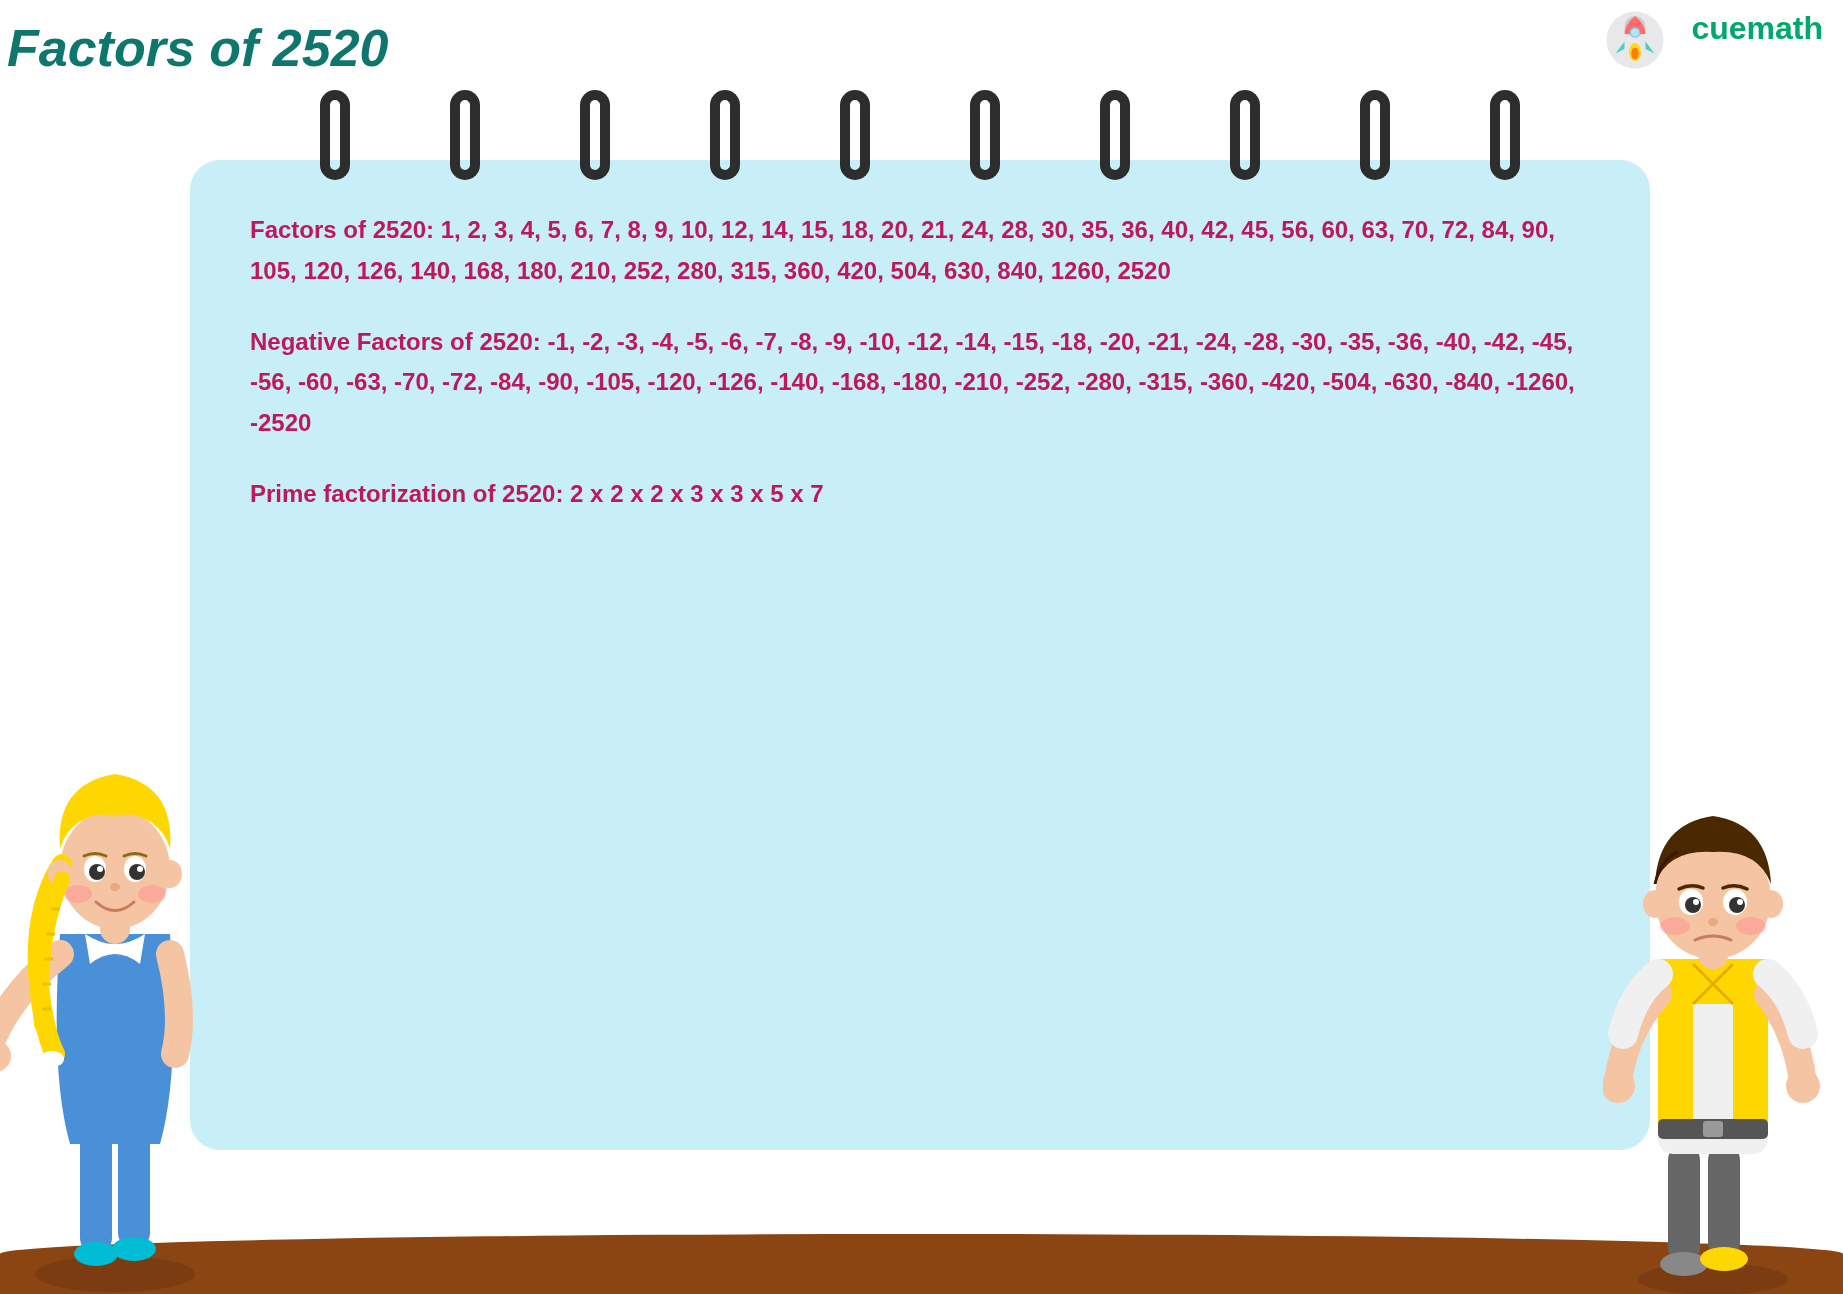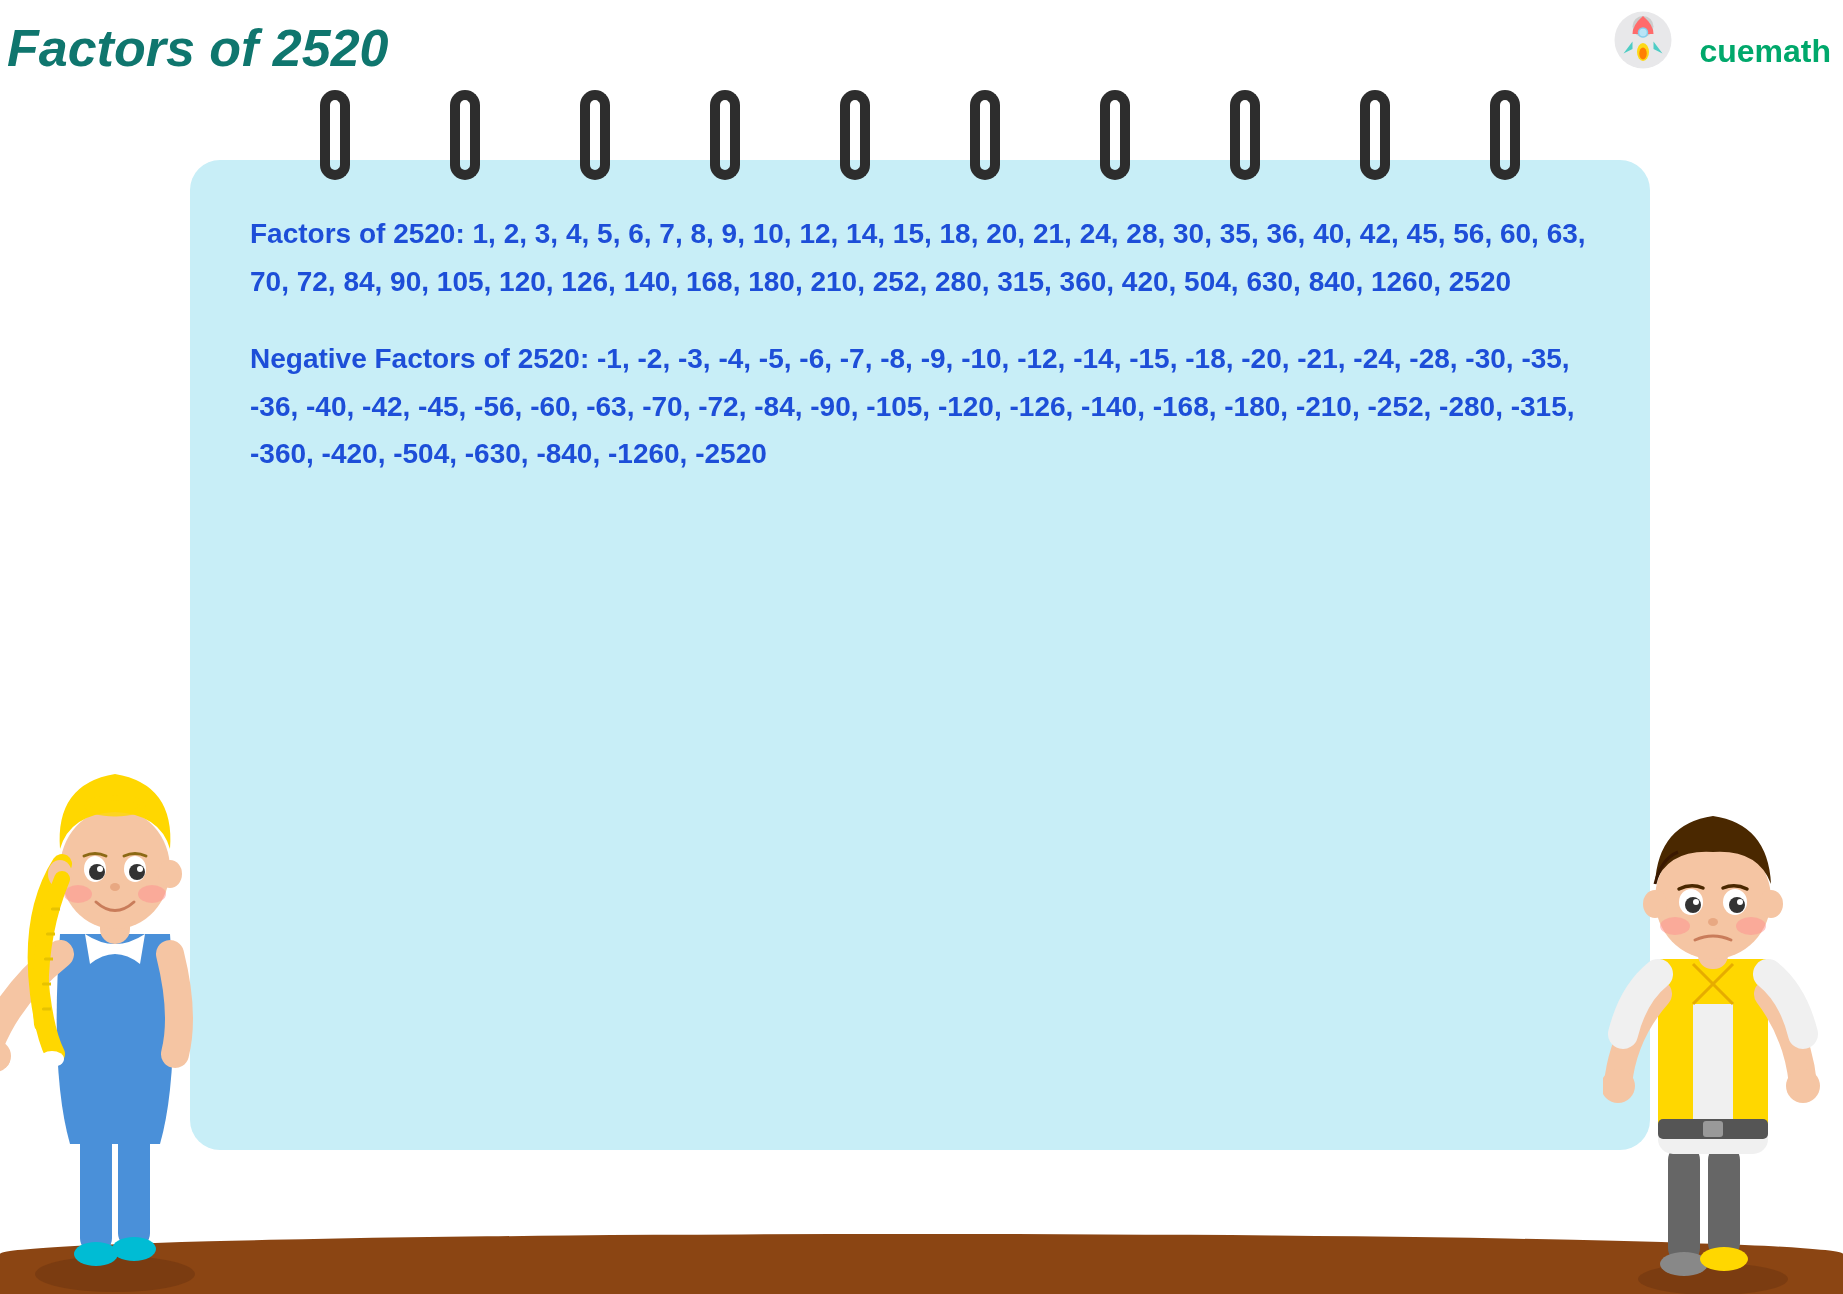--- a/index.html
+++ b/index.html
@@ -21,23 +21,23 @@
       font-size: 52px;
       font-weight: bold;
       color: #0f766e;
       font-style: italic;
     }
 
     
     #cuemath-logo {
       position: absolute;
       top: 10px;
-      right: 12px;
+      right: 20px;
       display: flex;
-      align-items: flex-end;
+      align-items: flex-start;
       gap: 26px;
     }
 
     #rocket-icon {
       width: 60px;
       height: 60px;
     }
 
     #cuemath-text {
       font-size: 32px;
@@ -74,23 +74,23 @@
       right: 0;
       bottom: 0;
       background: #c8eef7;
       border-radius: 30px;
       padding: 50px 60px 40px 60px;
     }
 
     
     .content-block {
       margin-bottom: 30px;
-      font-size: 28px;
+      font-size: 24px;
       font-weight: bold;
-      color: #1d4ed8;
+      color: #be185d;
       line-height: 1.7;
     }
 
     .content-block .label {
       font-weight: bold;
     }
 
     .content-block .values {
       display: inline;
     }
@@ -236,20 +236,24 @@
     <div class="content-block">
       <span class="label">Factors of 2520:</span>
       <span class="values">1, 2, 3, 4, 5, 6, 7, 8, 9, 10, 12, 14, 15, 18, 20, 21, 24, 28, 30, 35, 36, 40, 42, 45, 56, 60, 63, 70, 72, 84, 90, 105, 120, 126, 140, 168, 180, 210, 252, 280, 315, 360, 420, 504, 630, 840, 1260, 2520</span>
     </div>
 
     <div class="content-block">
       <span class="label">Negative Factors of 2520:</span>
       <span class="values">-1, -2, -3, -4, -5, -6, -7, -8, -9, -10, -12, -14, -15, -18, -20, -21, -24, -28, -30, -35, -36, -40, -42, -45, -56, -60, -63, -70, -72, -84, -90, -105, -120, -126, -140, -168, -180, -210, -252, -280, -315, -360, -420, -504, -630, -840, -1260, -2520</span>
     </div>
 
+    <div class="content-block">
+      <span class="label">Prime factorization of 2520:</span>
+      <span class="values">2 x 2 x 2 x 3 x 3 x 5 x 7</span>
+    </div>
 
   </div>
 </div>
 
 <div id="ground"></div>
 
 <div id="girl-character">
   <svg viewBox="0 0 230 600" xmlns="http://www.w3.org/2000/svg" class="character-svg">
 
     <ellipse cx="115" cy="580" rx="80" ry="18" fill="#6b3310" opacity="0.5"></ellipse>

